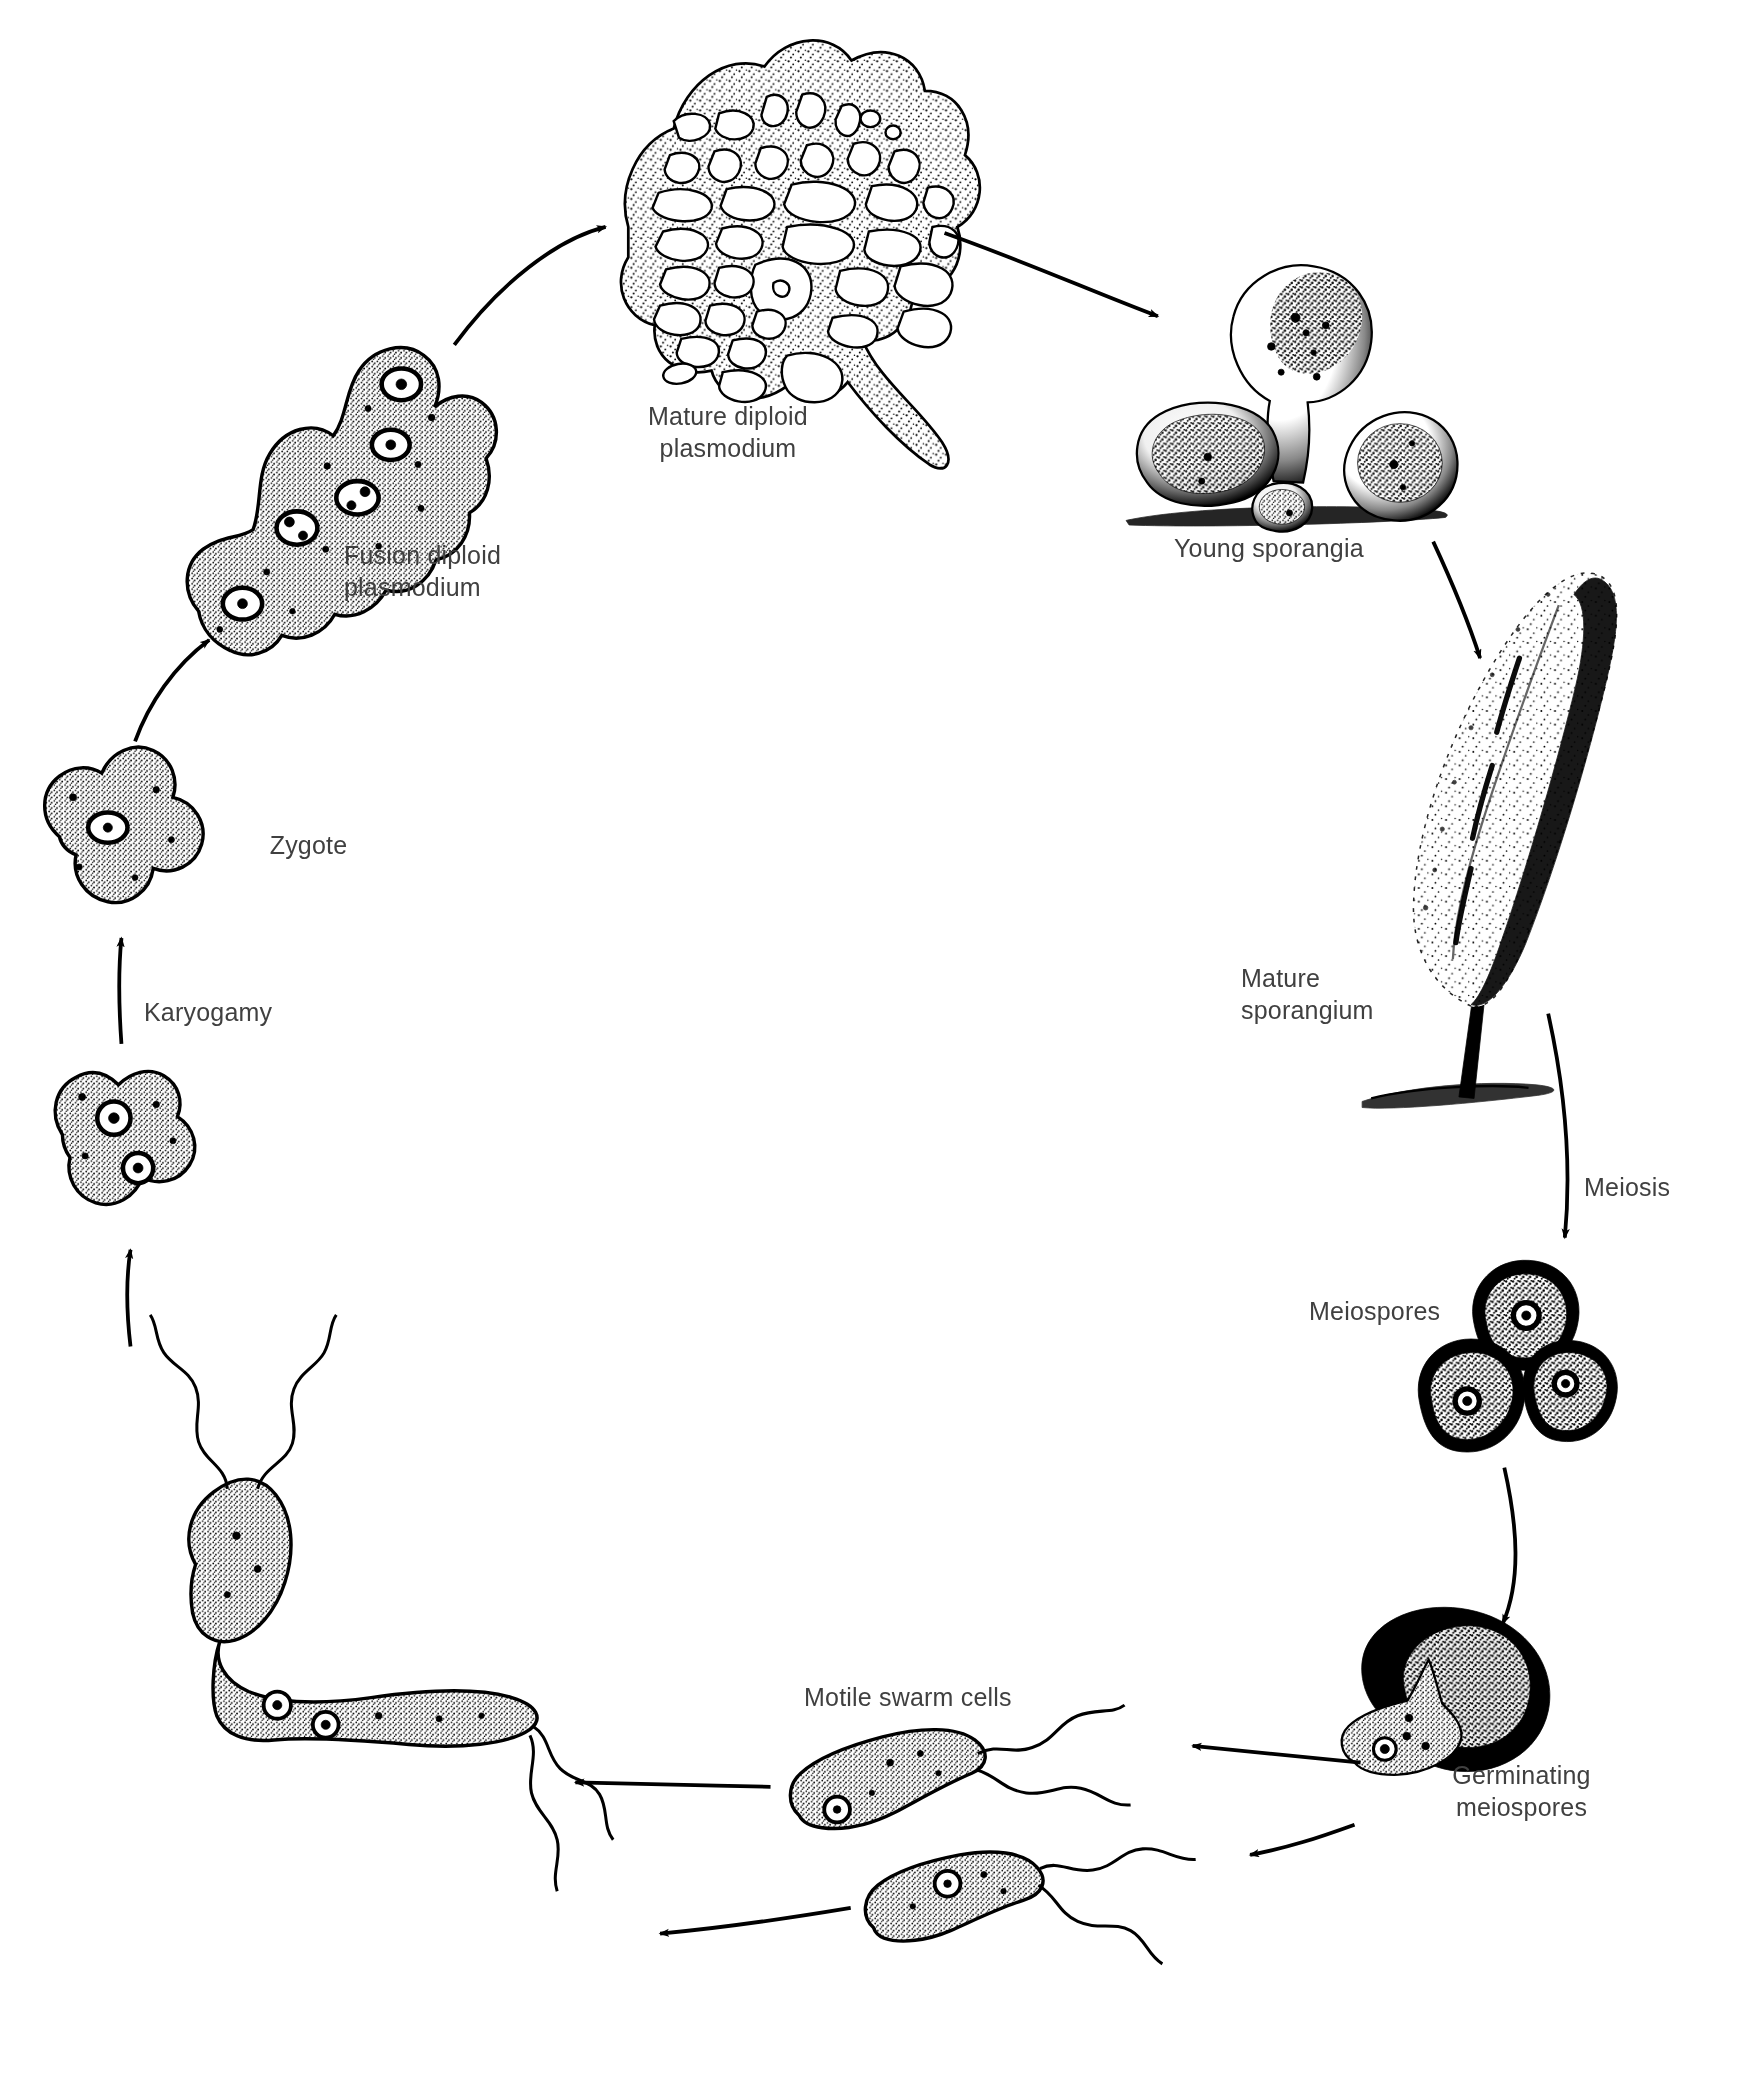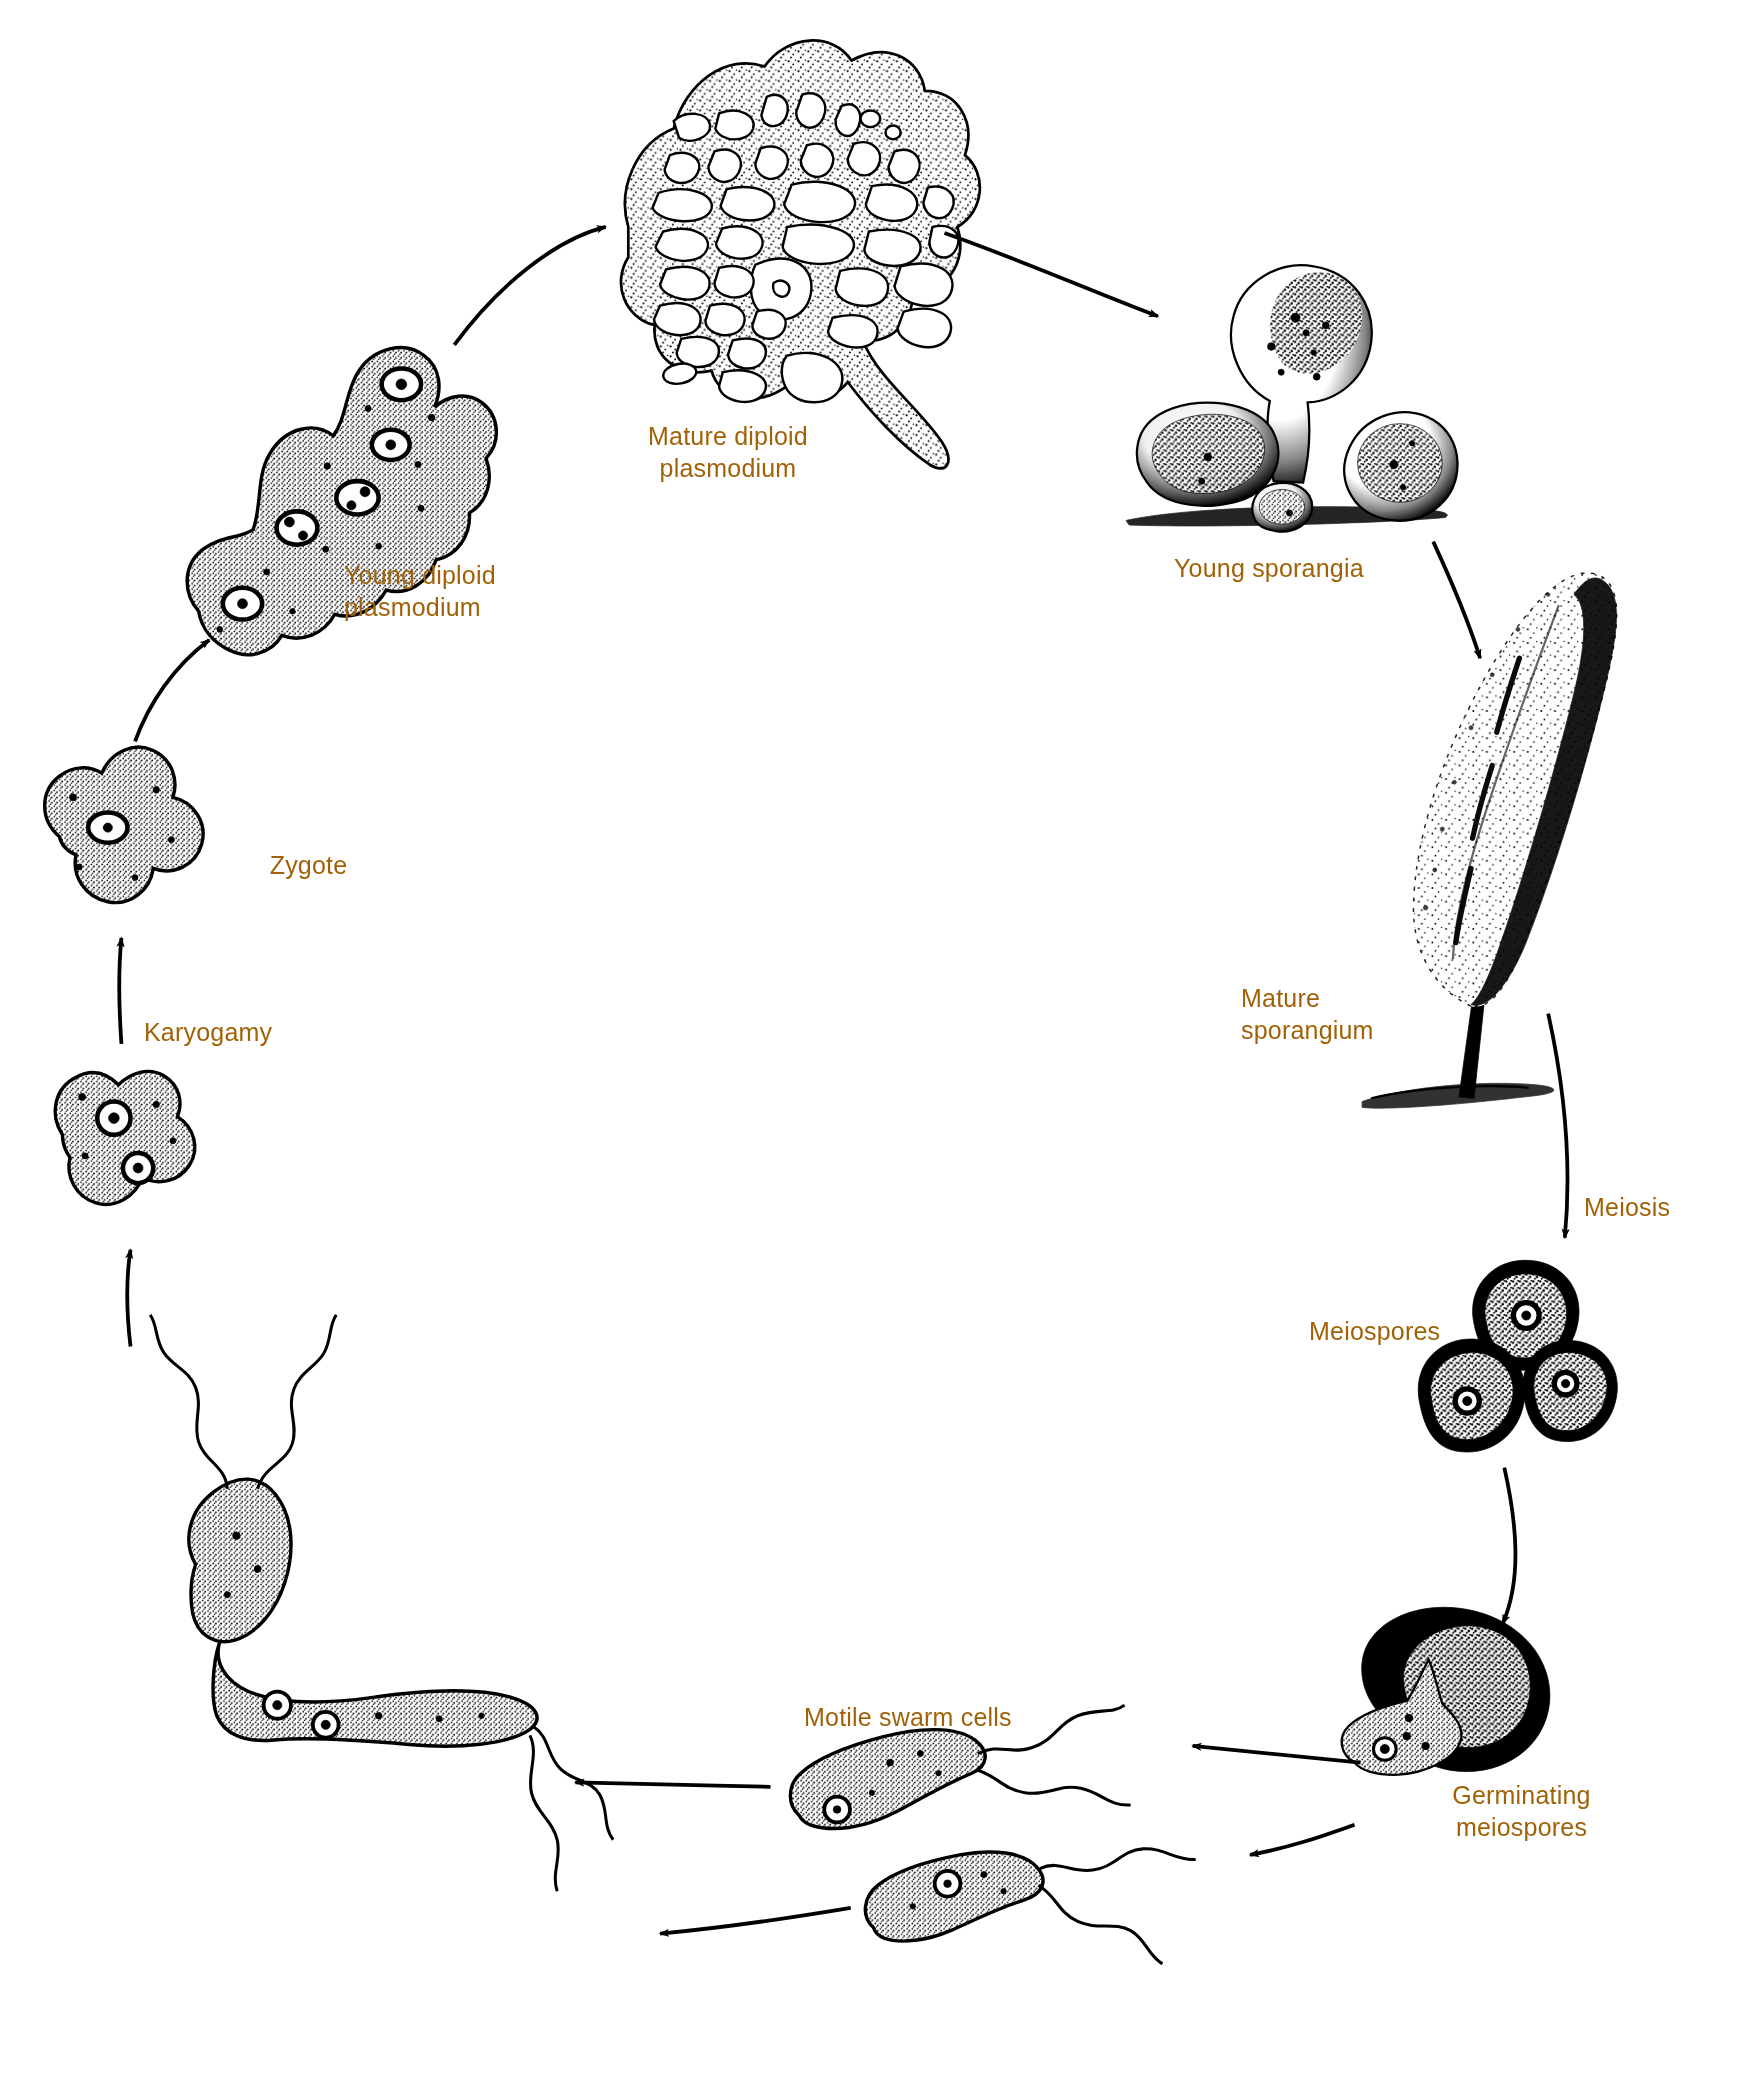--- a/index.html
+++ b/index.html
@@ -20,24 +20,23 @@
     position:absolute;
     inset:0;
     width:1740px;
     height:2097px;
   }
   .lbl{
     position:absolute;
     font-family:"Liberation Sans", sans-serif;
     font-size:25px;
     line-height:32px;
-    color:#a16207;
+    color:#404040;
     white-space:pre;
     letter-spacing:0.2px;
-    margin-top:20px;
   }
   .lbl.c{text-align:center;}
   .lbl.r{text-align:left;}
 </style>
 </head>
 <body>
 
 <div id="stage">
 
   <svg id="canvas" viewBox="0 0 2299 2772" xmlns="http://www.w3.org/2000/svg">
@@ -455,21 +454,21 @@
 
         <path d="M160,1380 C156,1324 156,1280 160,1240"></path>
       </g>
 
     </g>
   </svg>
 
   <div class="lbl c" style="left:607px; top:400px; width:242px;">Mature diploid
 plasmodium</div>
 
-  <div class="lbl" style="left:344px; top:539px; width:250px;">Young diploid
+  <div class="lbl" style="left:344px; top:539px; width:250px;">Fusion diploid
 plasmodium</div>
 
   <div class="lbl" style="left:1174px; top:532px; width:250px;">Young sporangia</div>
 
   <div class="lbl r" style="left:1241px; top:962px; width:192px;">Mature
 sporangium</div>
 
   <div class="lbl" style="left:1584px; top:1171px; width:166px;">Meiosis</div>
 
   <div class="lbl" style="left:1309px; top:1295px; width:174px;">Meiospores</div>

